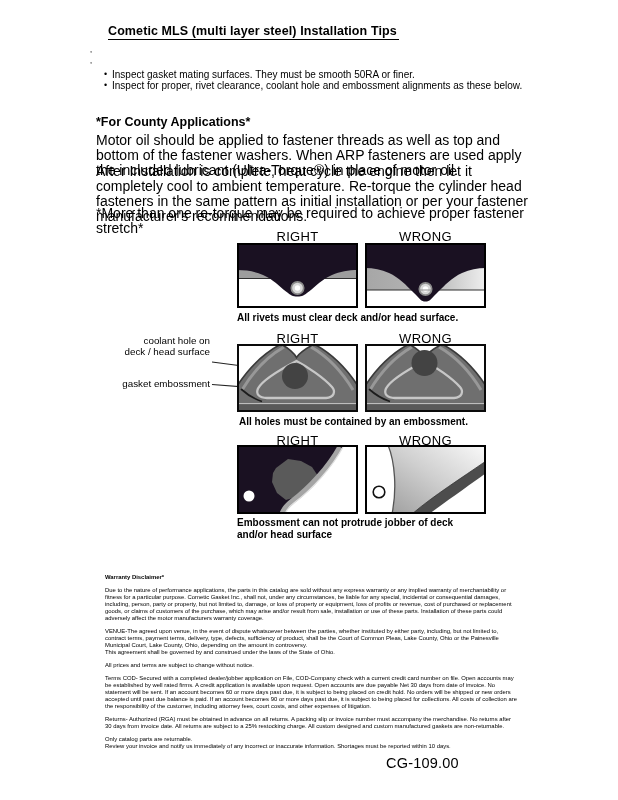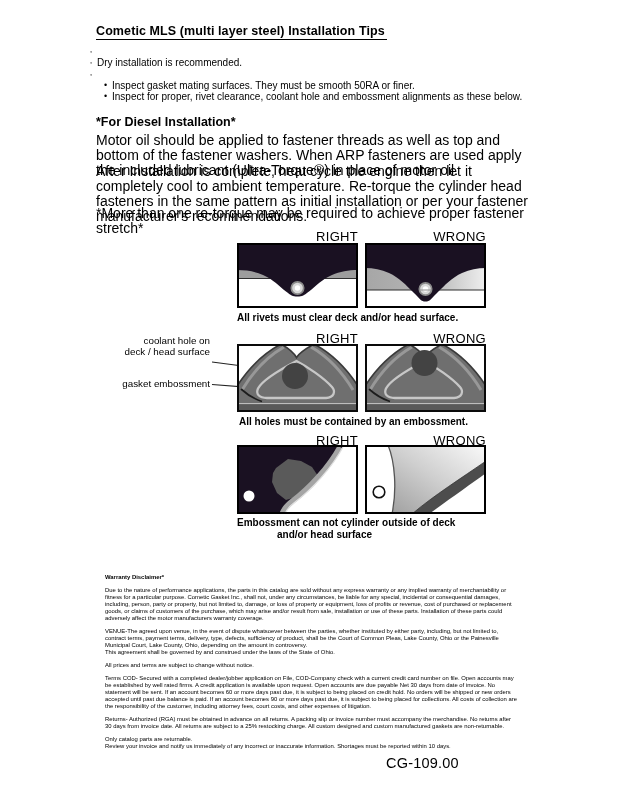--- a/index.html
+++ b/index.html
@@ -2,34 +2,34 @@
 <html><head>
 <meta charset="utf-8">
 <style>
   html,body{margin:0;padding:0;}
   body{
     width:618px;height:800px;background:#ffffff;color:#000;
     font-family:"Liberation Sans", sans-serif;position:relative;overflow:hidden;
   }
   .abs{position:absolute;}
   .title{
-    left:96px;top:24px;font-size:12.5px;font-weight:bold;letter-spacing:.1px;
+    left:108px;top:24px;font-size:12.5px;font-weight:bold;letter-spacing:.1px;
     border-bottom:1.3px solid #000;padding:0 2px 1px 0;
   }
   .bullets{left:90px;top:46px;font-size:10px;line-height:11.3px;width:450px;}
   .b{display:flex;}
   .b .m0{width:7px;font-size:7px;line-height:11.3px;flex:0 0 7px;}
   .b .m1{width:8px;font-size:9px;line-height:11.3px;flex:0 0 8px;}
   .b.sub{padding-left:14px;}
   .h2{left:96px;top:115px;font-size:12.5px;font-weight:bold;}
   .para{left:96px;font-size:14px;line-height:15px;width:446px;}
   .p1{top:133px;}
   .p2{top:164px;}
   .note{top:206px;}
-  .dg-label{font-size:13px;letter-spacing:.3px;width:121px;text-align:right;}
+  .dg-label{font-size:13px;letter-spacing:.3px;width:121px;text-align:center;}
   .dg-caption{font-size:10px;line-height:12px;font-weight:bold;}
   .dgbox{width:121px;display:block;}
   .callout{font-size:9.8px;line-height:11px;left:80px;width:130px;text-align:right;}
   .legal{left:105px;top:574px;width:414px;font-size:5.9px;line-height:7px;}
   .legal .lh{font-weight:bold;margin:0 0 6px 0;}
   .legal p{margin:0 0 6px 0;}
   .footer-code{left:386px;top:755px;font-size:14.5px;letter-spacing:.2px;}
 </style>
 </head>
 <body>
@@ -37,36 +37,32 @@
 <div>
 
   <div class="abs title">Cometic MLS (multi layer steel) Installation Tips</div>
 
   <div class="abs bullets">
     <div class="b">
         <span class="m0">◦</span>
       </div>
     <div class="b">
         <span class="m0">◦</span>
-        <span>Dry installation is recommended.</span>
-      </div>
-    <div class="b">
-        <span class="m0">◦</span>
       </div>
     <div class="b sub">
         <span class="m1">•</span>
         <span>Inspect gasket mating surfaces.  They must be smooth 50RA or finer.</span>
       </div>
     <div class="b sub">
         <span class="m1">•</span>
         <span>Inspect for proper, rivet clearance, coolant hole and embossment alignments as these below.</span>
       </div>
   </div>
 
-  <div class="abs h2">*For Diesel Installation*</div>
+  <div class="abs h2">*For County Applications*</div>
   <div class="abs para p1">Motor oil should be applied to fastener threads as well as top and bottom of the fastener washers. When ARP fasteners are used apply the included lubricant (Ultra-Torque®) in place of motor oil.</div>
   <div class="abs para p2">After Installation is complete, heat cycle the engine then let it completely cool to ambient temperature. Re-torque the cylinder head fasteners in the same pattern as initial installation or per your fastener manufacturer's recommendations.</div>
   <div class="abs para note">*More than one re-torque may be required to achieve proper fastener stretch*</div>
 
   <div class="abs dg-label" style="left:237px;top:229px;">RIGHT</div>
   <div class="abs dg-label" style="left:365px;top:229px;">WRONG</div>
 
   <svg class="abs dgbox" style="left:237px;top:243px;" width="121" height="65" viewBox="0 0 121 65">
     <rect width="121" height="65" fill="#ffffff"></rect>
     <rect x="0" y="27" width="121" height="8.5" fill="#9d9d9d"></rect>
@@ -172,22 +168,22 @@
     </defs>
     <rect width="121" height="69" fill="#ffffff"></rect>
     <path d="M23,0 H121 V16 C98,32 68,51 47,69 H27 C32,45 30,17 23,0 Z" fill="url(#g3w)"></path>
     <path d="M121,16 C98,32 68,51 47,69 H64 C86,53 106,39 121,28 Z" fill="#4d4d4d"></path>
     <path d="M23,0 C30,17 32,45 27,69" stroke="#555555" stroke-width="1.3" fill="none"></path>
     <path d="M121,16 C98,32 68,51 47,69" stroke="#333333" stroke-width="0.8" fill="none"></path>
     <circle cx="14" cy="47" r="5.8" fill="#ffffff" stroke="#111111" stroke-width="1.6"></circle>
     <rect x="1" y="1" width="119" height="67" fill="none" stroke="#000000" stroke-width="2"></rect>
   </svg>
 
-  <div class="abs dg-caption" style="left:237px;top:517px;">Embossment can not cylinder outside of deck</div>
-  <div class="abs dg-caption" style="left:237px;top:529px;margin-left:40px;">and/or head surface</div>
+  <div class="abs dg-caption" style="left:237px;top:517px;">Embossment can not protrude jobber of deck</div>
+  <div class="abs dg-caption" style="left:237px;top:529px;">and/or head surface</div>
 
   <div class="abs legal">
     <div class="lh">Warranty Disclaimer*</div>
     <p>Due to the nature of performance applications, the parts in this catalog are sold without any express warranty or any implied warranty of merchantability or fitness for a particular purpose.  Cometic Gasket Inc., shall not, under any circumstances, be liable for any special, incidental or consequential damages, including, person, party or property, but not limited to, damage, or loss of property or equipment, loss of profits or revenue, cost of purchased or replacement goods, or claims of customers of the purchase, which may arise and/or result from sale, installation or use of these parts.  Installation of these parts could adversely affect the motor manufacturers warranty coverage.</p>
     <p style="margin-bottom:0;">VENUE-The agreed upon venue, in the event of dispute whatsoever between the parties, whether instituted by either party, including, but not limited to, contract terms, payment terms, delivery, type, defects, sufficiency of product, shall be the Court of Common Pleas, Lake County, Ohio or the Painesville Municipal Court, Lake County, Ohio, depending on the amount in controversy.</p>
     <p>This agreement shall be governed by and construed under the laws of the State of Ohio.</p>
     <p>All prices and terms are subject to change without notice.</p>
     <p>Terms COD- Secured with a completed dealer/jobber application on File, COD-Company check with a current credit card number on file.  Open accounts may be established by well rated firms.  A credit application is available upon request.  Open accounts are due payable Net 30 days from date of invoice.  No statement will be sent.  If an account becomes 60 or more days past due, it is subject to being placed on credit hold.  No orders will be shipped or new orders accepted until past due balance is paid.  If an account becomes 90 or more days past due, it is subject to being placed for collections.  All costs of collection are the responsibility of the customer, including attorney fees, court costs, and other expenses of litigation.</p>
     <p>Returns- Authorized (RGA) must be obtained in advance on all returns.  A packing slip or invoice number must accompany the merchandise.  No returns after 30 days from invoice date.  All returns are subject to a 25% restocking charge.  All custom designed and custom manufactured gaskets are non-returnable.</p>
     <p style="margin-bottom:0;">Only catalog parts are returnable.</p>

